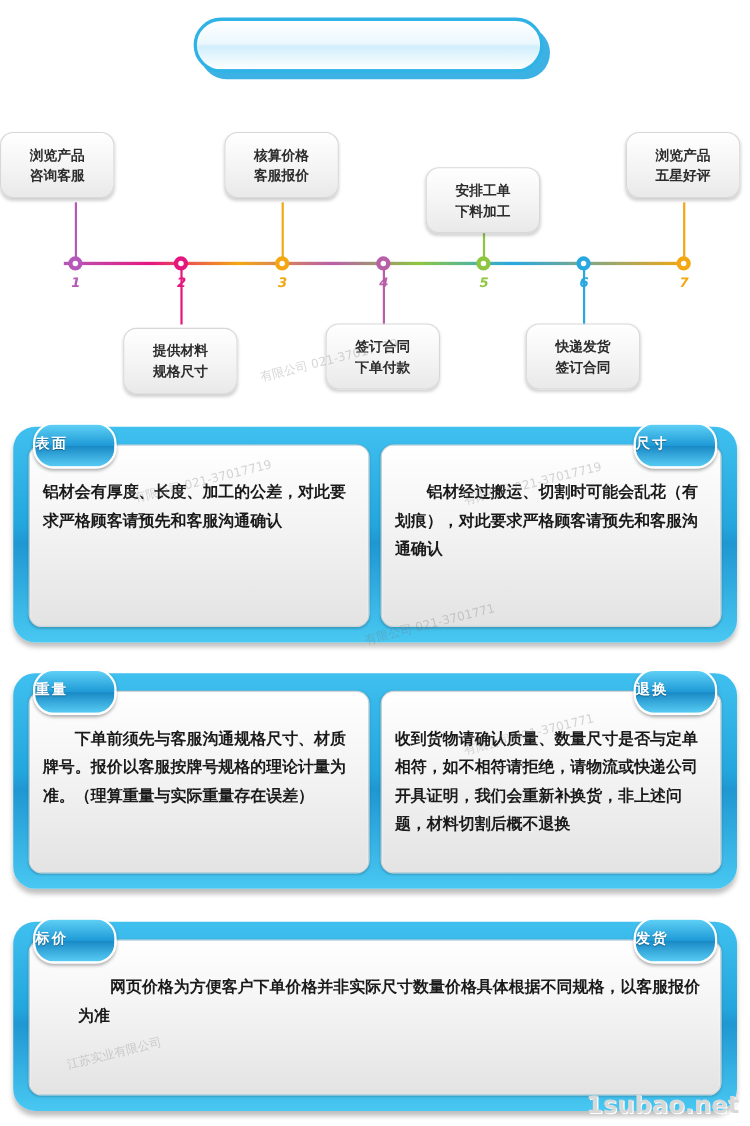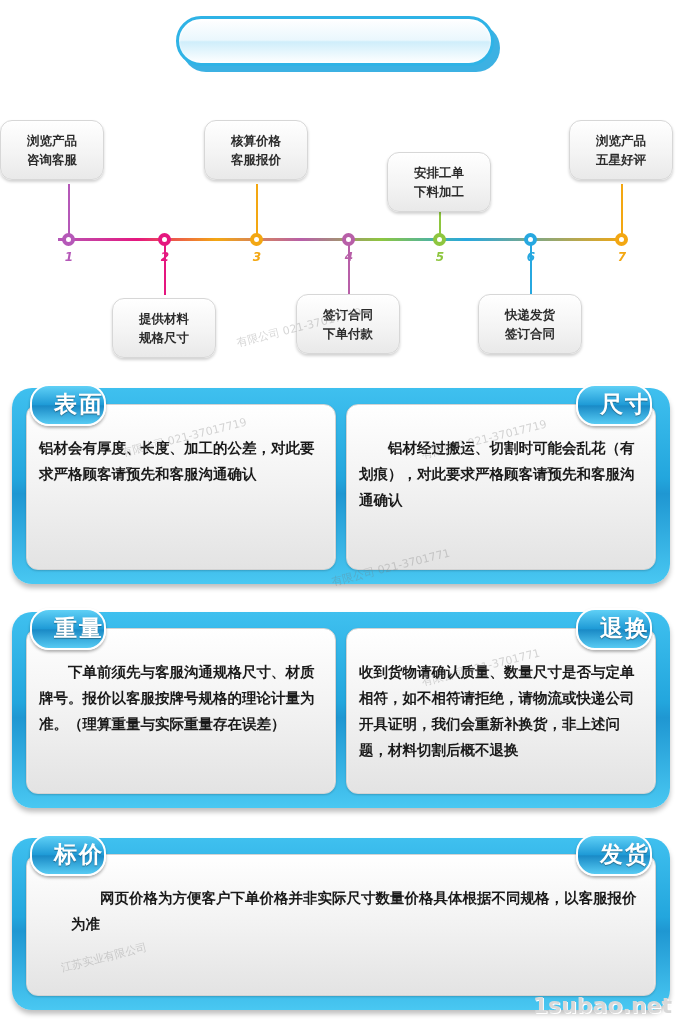--- a/index.html
+++ b/index.html
@@ -155,23 +155,23 @@
   .tag {
     position: absolute;
     top: -4px;
     width: 72px;
     height: 38px;
     border-radius: 19px;
     background: linear-gradient(180deg,#5fd0f6 0%, #1e9ad6 50%, #1a8ac6 52%, #57cbf3 100%);
     border: 2px solid #ffffff;
     box-shadow: 0 2px 3px rgba(0,0,0,.3);
     color: #ffffff;
-    font-size: 23px;
-    font-weight: bold;
-    text-align: right;
+    font-size: 13px;
+    font-weight: bold;
+    text-align: left;
     line-height: 36px;
     letter-spacing: 2px;
     z-index: 5;
     text-shadow: 0 1px 1px rgba(0,0,0,.35);
   }
   .tag-left { left: 18px; }
   .tag-right { right: 18px; }
 
   .watermark {
     position: absolute;

